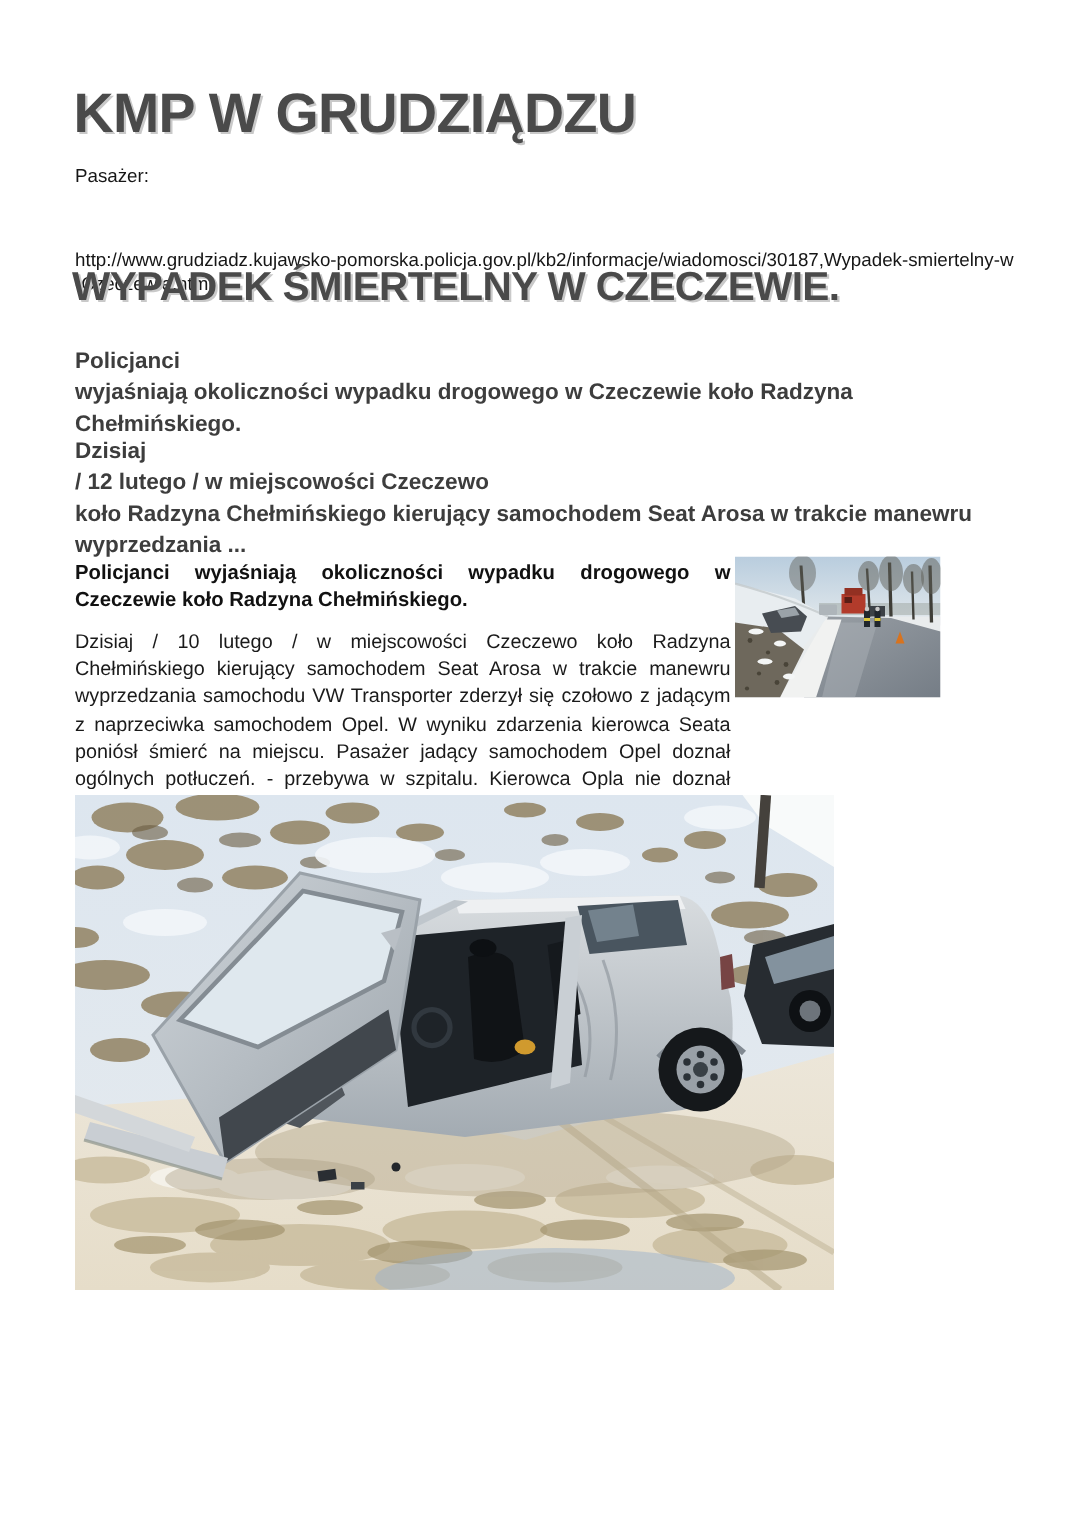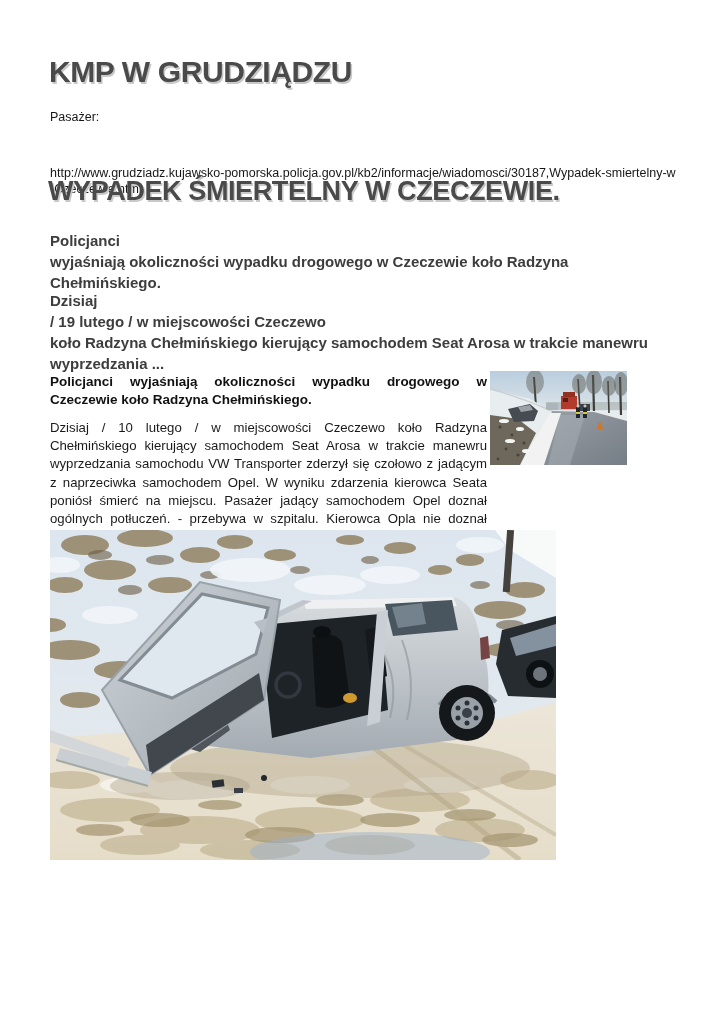--- a/index.html
+++ b/index.html
@@ -3,21 +3,21 @@
 <meta charset="utf-8">
 <style>
   html,body{margin:0;padding:0;background:#fff;}
   .page{
     position:relative;width:725px;height:1024px;background:#ffffff;overflow:hidden;
     font-family:"Liberation Sans",sans-serif;color:#1a1a1a;
   }
   .abs{position:absolute;}
   .h1{
     left:49px;top:55px;width:640px;
-    font-size:30px;font-weight:700;color:#4a4a4a;letter-spacing:-0.4px;
+    font-size:37px;font-weight:700;color:#4a4a4a;letter-spacing:-0.4px;
     text-shadow:1.5px 1.5px 0 #c9c9c9;
   }
   .src{
     left:50px;top:109px;width:628px;
     font-size:12.5px;line-height:16px;color:#161616;
   }
   .src .url{word-break:break-all;margin-top:40px;}
   .h2{
     left:48px;top:176px;width:650px;
     font-size:27px;font-weight:700;color:#4a4a4a;letter-spacing:-0.4px;
@@ -55,21 +55,21 @@
   <div class="abs src">
     <div>Pasażer:</div>
     <div class="url">http://www.grudziadz.kujawsko-pomorska.policja.gov.pl/kb2/informacje/wiadomosci/30187,Wypadek-smiertelny-w-Czeczewie.html</div>
   </div>
 
   <div class="abs lead one">Policjanci
 wyjaśniają okoliczności wypadku drogowego w Czeczewie koło Radzyna Chełmińskiego.</div>
 
   <div class="abs h2">WYPADEK ŚMIERTELNY W CZECZEWIE.</div>
   <div class="abs lead two">Dzisiaj
-/ 19 lutego / w miejscowości Czeczewo
+/ 12 lutego / w miejscowości Czeczewo
 koło Radzyna Chełmińskiego kierujący samochodem Seat Arosa w trakcie manewru
 wyprzedzania ...</div>
 
   <div class="abs article-row">
     <div class="article-col">
       <p class="summary">Policjanci wyjaśniają okoliczności wypadku drogowego w Czeczewie koło Radzyna Chełmińskiego.</p>
       <p class="bodytext">Dzisiaj / 10 lutego /  w miejscowości Czeczewo koło Radzyna Chełmińskiego kierujący samochodem Seat Arosa w trakcie manewru wyprzedzania samochodu VW Transporter  zderzył się czołowo z jadącym z naprzeciwka samochodem Opel. W wyniku zdarzenia  kierowca Seata poniósł śmierć  na miejscu. Pasażer jadący samochodem Opel doznał ogólnych potłuczeń. - przebywa w szpitalu. Kierowca Opla nie doznał żadnych obrażeń.</p>
     </div>
 
     <div class="thumb">

